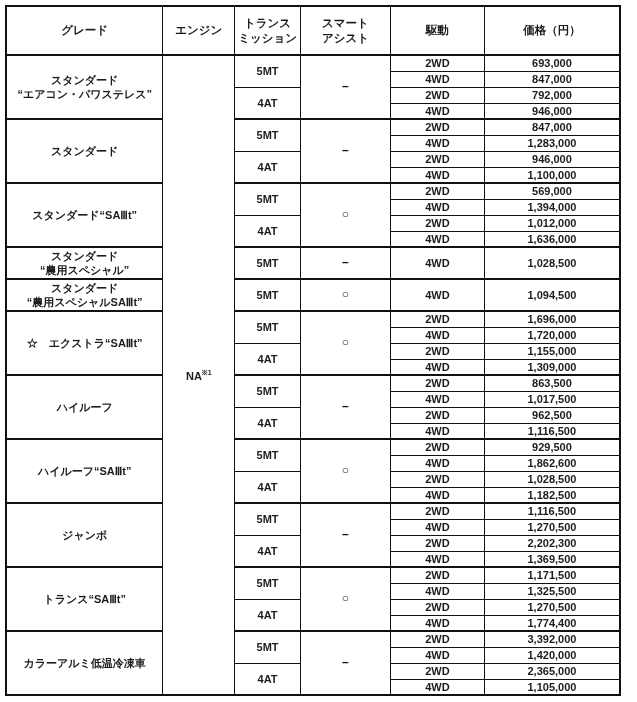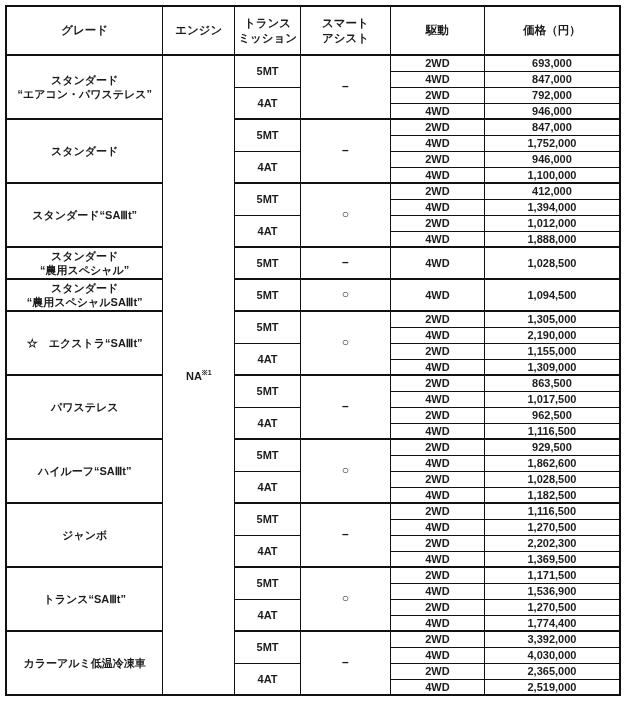--- a/index.html
+++ b/index.html
@@ -81,51 +81,51 @@
 
       <tr class="g-start">
         <td class="grade-cell" rowspan="4">スタンダード</td>
         <td class="trans-cell" rowspan="2">5MT</td>
         <td class="sa-cell" rowspan="4">–</td>
         <td>2WD</td>
         <td>847,000</td>
       </tr>
       <tr>
         <td>4WD</td>
-        <td>1,752,000</td>
+        <td>1,283,000</td>
       </tr>
       <tr>
         <td class="trans-cell" rowspan="2">4AT</td>
         <td>2WD</td>
         <td>946,000</td>
       </tr>
       <tr>
         <td>4WD</td>
         <td>1,100,000</td>
       </tr>
 
       <tr class="g-start">
         <td class="grade-cell" rowspan="4">スタンダード“SAⅢt”</td>
         <td class="trans-cell" rowspan="2">5MT</td>
         <td class="sa-cell" rowspan="4">○</td>
         <td>2WD</td>
-        <td>412,000</td>
+        <td>569,000</td>
       </tr>
       <tr>
         <td>4WD</td>
         <td>1,394,000</td>
       </tr>
       <tr>
         <td class="trans-cell" rowspan="2">4AT</td>
         <td>2WD</td>
         <td>1,012,000</td>
       </tr>
       <tr>
         <td>4WD</td>
-        <td>1,888,000</td>
+        <td>1,636,000</td>
       </tr>
 
       <tr class="g-start tall">
         <td class="grade-cell">スタンダード
 “農用スペシャル”</td>
         <td class="trans-cell">5MT</td>
         <td class="sa-cell">–</td>
         <td>4WD</td>
         <td>1,028,500</td>
       </tr>
@@ -137,38 +137,38 @@
         <td class="sa-cell">○</td>
         <td>4WD</td>
         <td>1,094,500</td>
       </tr>
 
       <tr class="g-start">
         <td class="grade-cell" rowspan="4">☆　エクストラ“SAⅢt”</td>
         <td class="trans-cell" rowspan="2">5MT</td>
         <td class="sa-cell" rowspan="4">○</td>
         <td>2WD</td>
-        <td>1,305,000</td>
-      </tr>
-      <tr>
-        <td>4WD</td>
-        <td>2,190,000</td>
+        <td>1,696,000</td>
+      </tr>
+      <tr>
+        <td>4WD</td>
+        <td>1,720,000</td>
       </tr>
       <tr>
         <td class="trans-cell" rowspan="2">4AT</td>
         <td>2WD</td>
         <td>1,155,000</td>
       </tr>
       <tr>
         <td>4WD</td>
         <td>1,309,000</td>
       </tr>
 
       <tr class="g-start">
-        <td class="grade-cell" rowspan="4">パワステレス</td>
+        <td class="grade-cell" rowspan="4">ハイルーフ</td>
         <td class="trans-cell" rowspan="2">5MT</td>
         <td class="sa-cell" rowspan="4">–</td>
         <td>2WD</td>
         <td>863,500</td>
       </tr>
       <tr>
         <td>4WD</td>
         <td>1,017,500</td>
       </tr>
       <tr>
@@ -225,47 +225,47 @@
 
       <tr class="g-start">
         <td class="grade-cell" rowspan="4">トランス“SAⅢt”</td>
         <td class="trans-cell" rowspan="2">5MT</td>
         <td class="sa-cell" rowspan="4">○</td>
         <td>2WD</td>
         <td>1,171,500</td>
       </tr>
       <tr>
         <td>4WD</td>
-        <td>1,536,900</td>
+        <td>1,325,500</td>
       </tr>
       <tr>
         <td class="trans-cell" rowspan="2">4AT</td>
         <td>2WD</td>
         <td>1,270,500</td>
       </tr>
       <tr>
         <td>4WD</td>
         <td>1,774,400</td>
       </tr>
 
       <tr class="g-start">
         <td class="grade-cell" rowspan="4">カラーアルミ低温冷凍車</td>
         <td class="trans-cell" rowspan="2">5MT</td>
         <td class="sa-cell" rowspan="4">–</td>
         <td>2WD</td>
         <td>3,392,000</td>
       </tr>
       <tr>
         <td>4WD</td>
-        <td>4,030,000</td>
+        <td>1,420,000</td>
       </tr>
       <tr>
         <td class="trans-cell" rowspan="2">4AT</td>
         <td>2WD</td>
         <td>2,365,000</td>
       </tr>
       <tr>
         <td>4WD</td>
-        <td>2,519,000</td>
+        <td>1,105,000</td>
       </tr>
     </tbody>
   </table>
 </div>
 
 </body></html>

